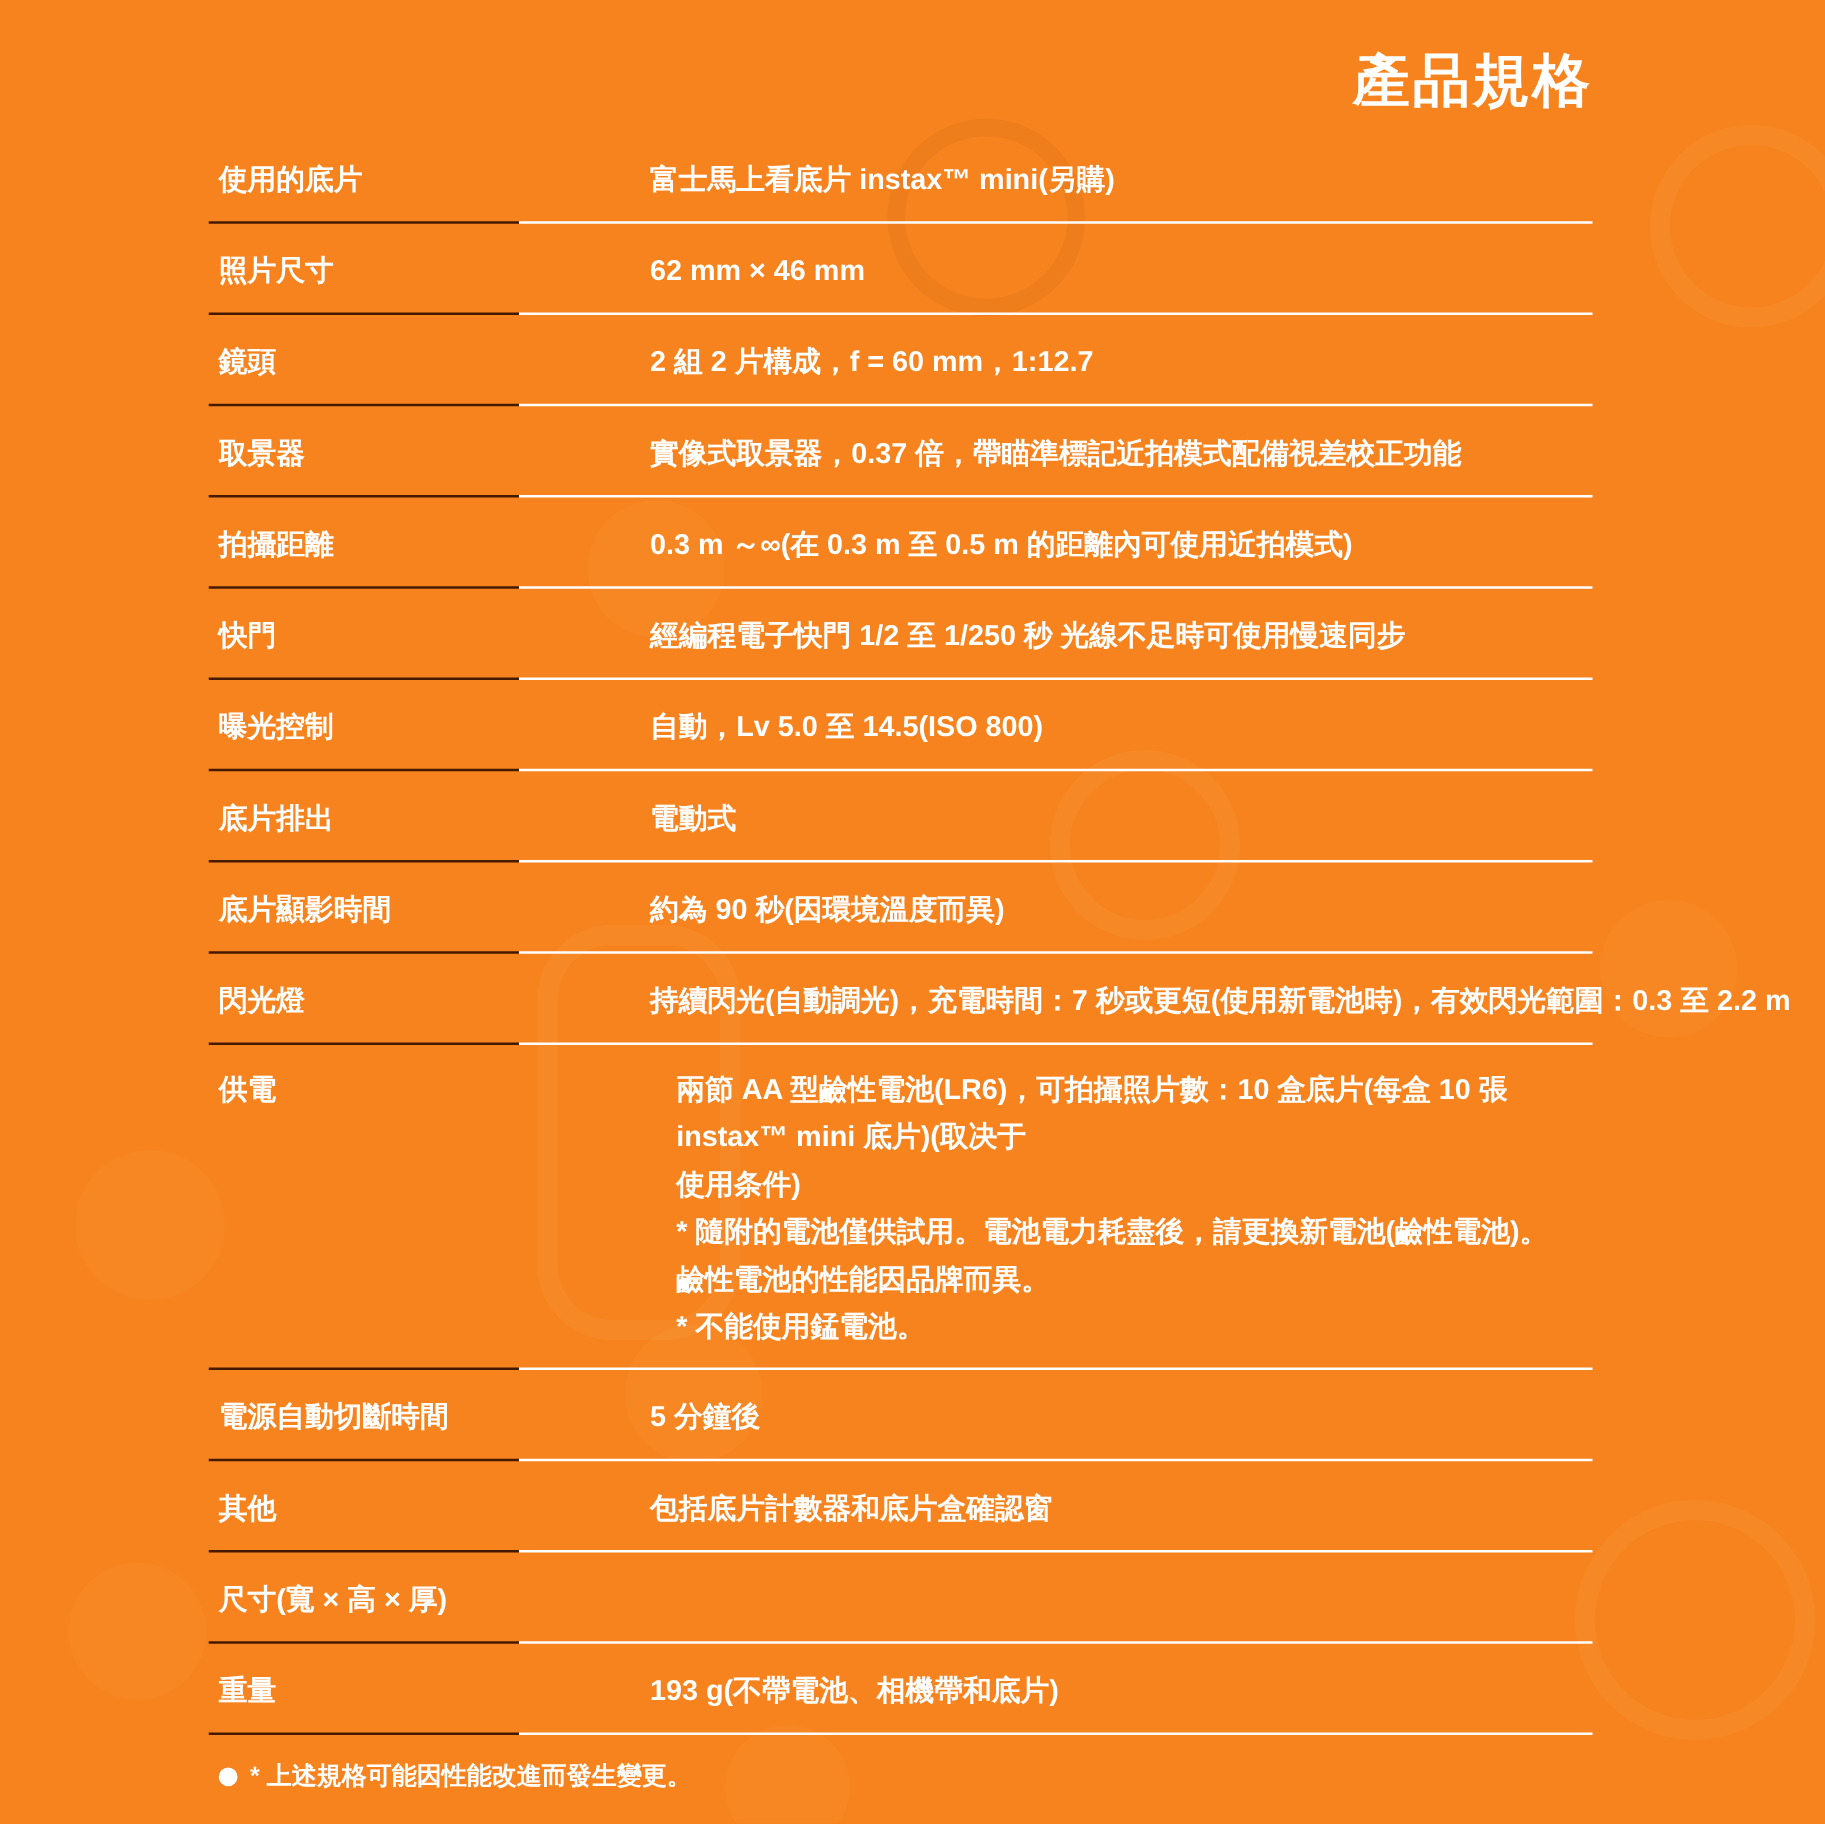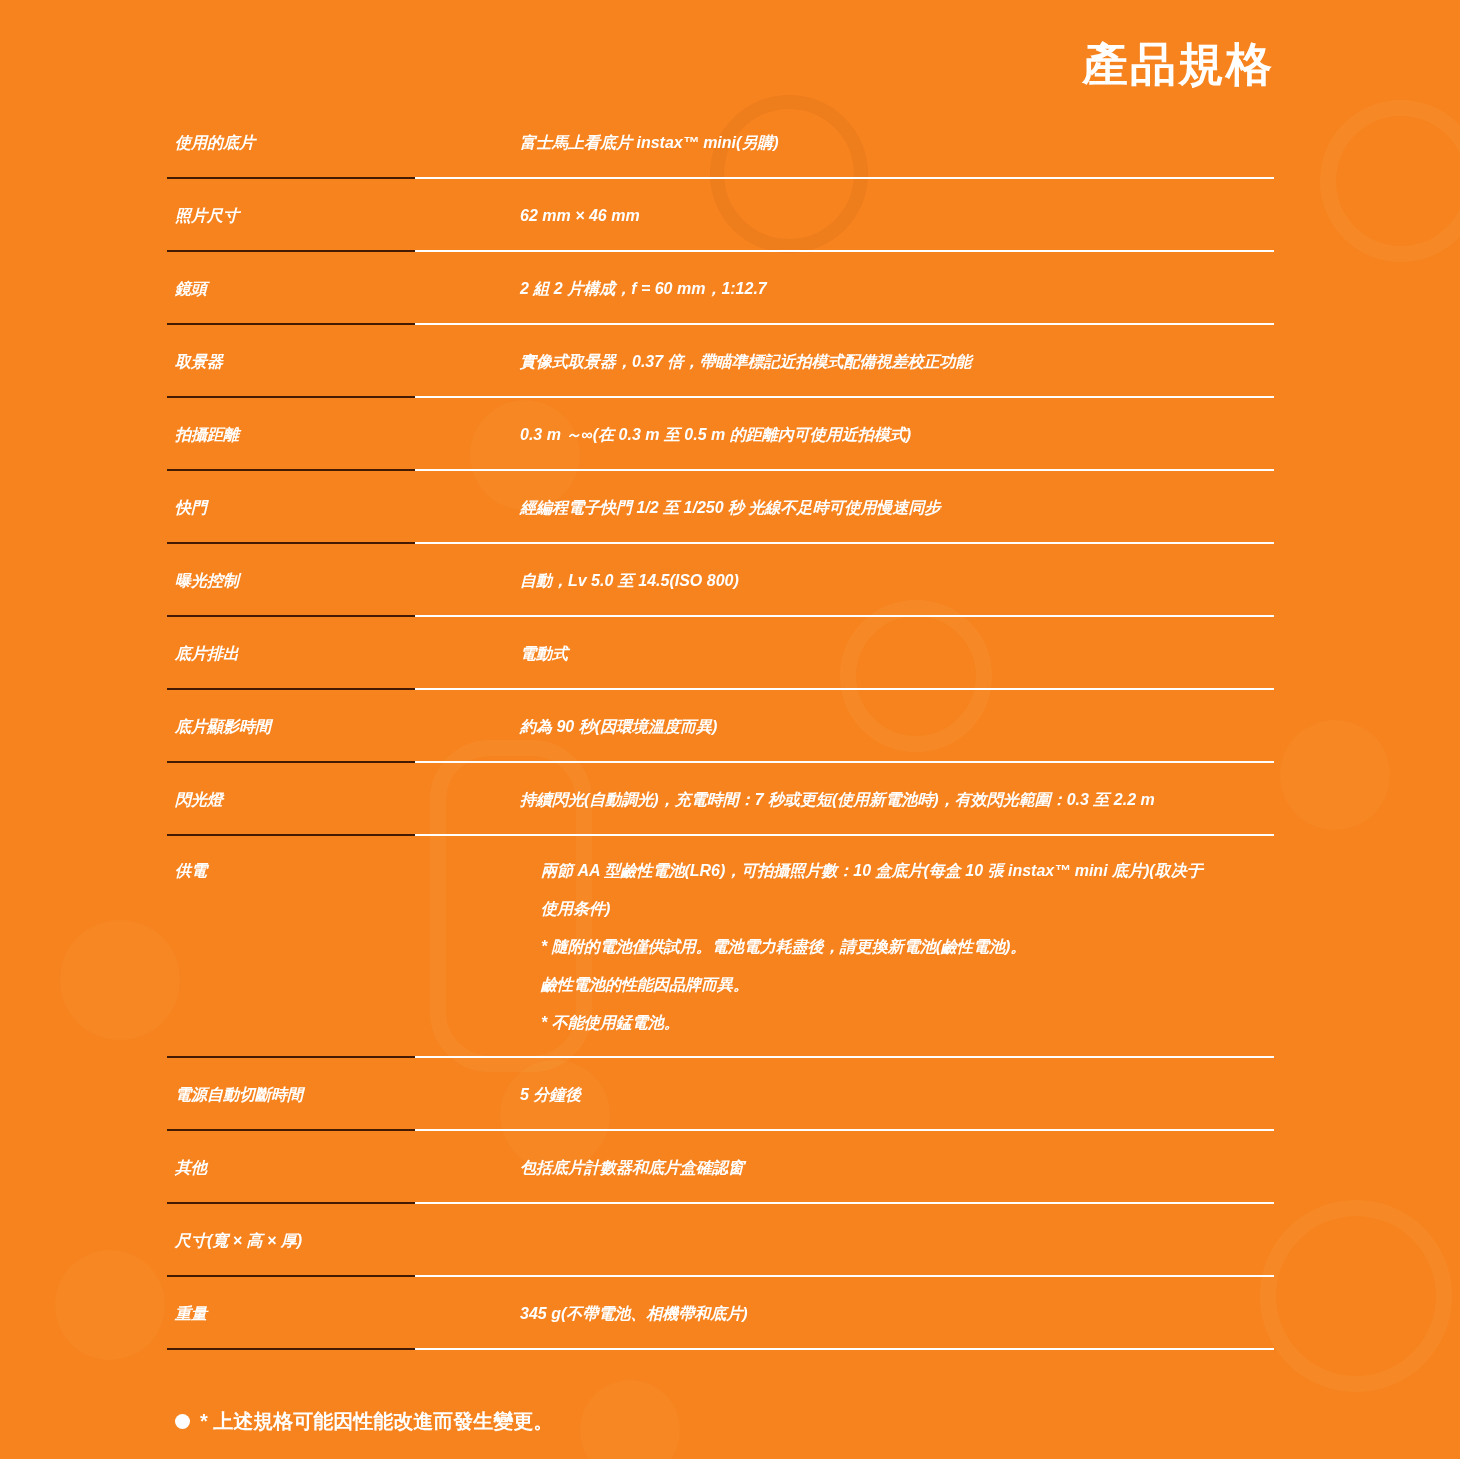--- a/index.html
+++ b/index.html
@@ -38,22 +38,21 @@
   .spec-table{
     width:1099px;
     margin-left:175px;
     position:relative;
   }
   .spec-row{
     position:relative;
     display:flex;
     align-items:center;
     min-height:73px;
-    font-size:16px;
-    font-style:italic;
+    font-size:23px;
   }
   .spec-row.multi{
     align-items:flex-start;
     padding:16px 0 16px 0;
     min-height:0;
   }
   .spec-label{
     flex:none;
     width:345px;
     line-height:26px;
@@ -181,21 +180,21 @@
       <div class="spec-label">其他</div>
       <div class="spec-value">包括底片計數器和底片盒確認窗</div>
       <div class="row-divider"></div>
     </div>
     <div class="spec-row">
       <div class="spec-label">尺寸(寬 × 高 × 厚)</div>
       <div class="row-divider"></div>
     </div>
     <div class="spec-row">
       <div class="spec-label">重量</div>
-      <div class="spec-value">345 g(不帶電池、相機帶和底片)</div>
+      <div class="spec-value">193 g(不帶電池、相機帶和底片)</div>
       <div class="row-divider"></div>
     </div>
   </div>
 
 <div class="footer-note">
   <span class="footer-bullet"></span>
   <span>* 上述規格可能因性能改進而發生變更。</span>
 </div>
 
 </body></html>

